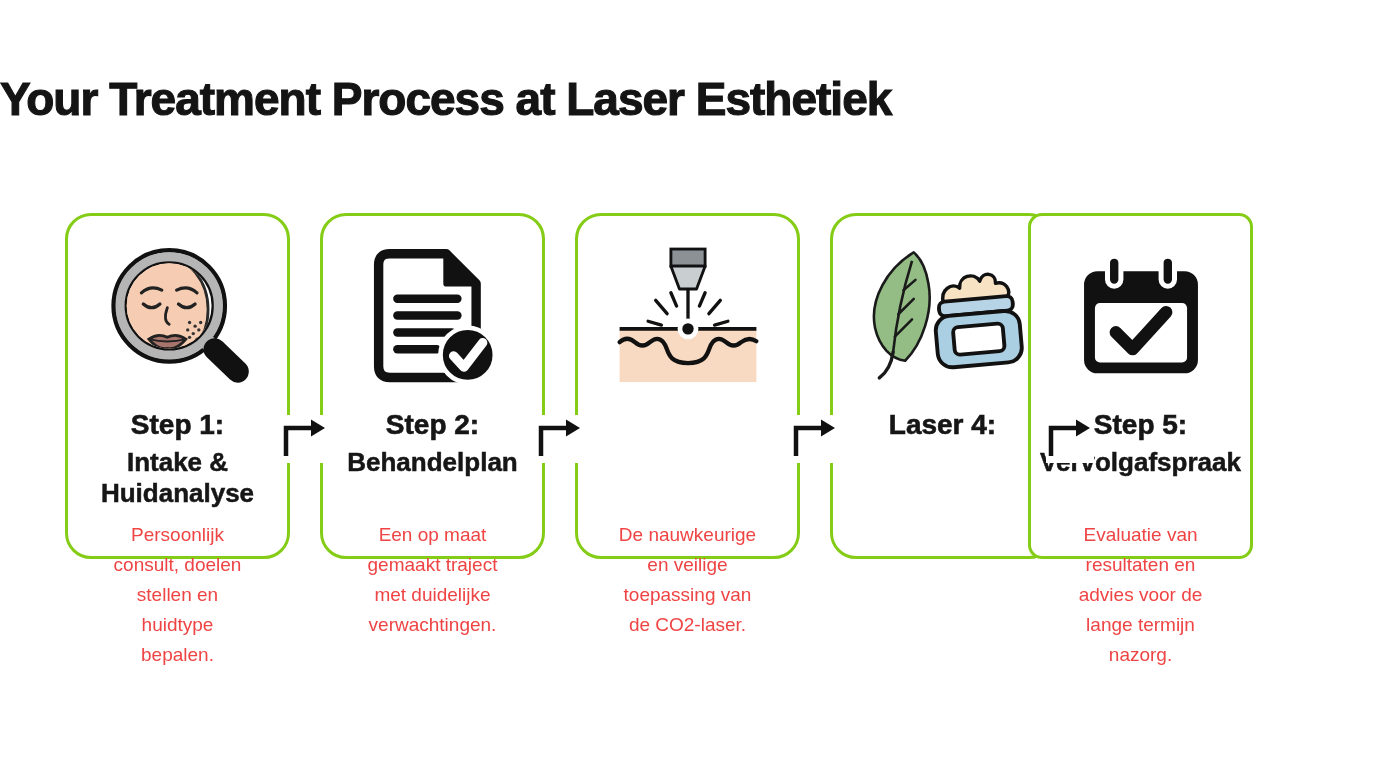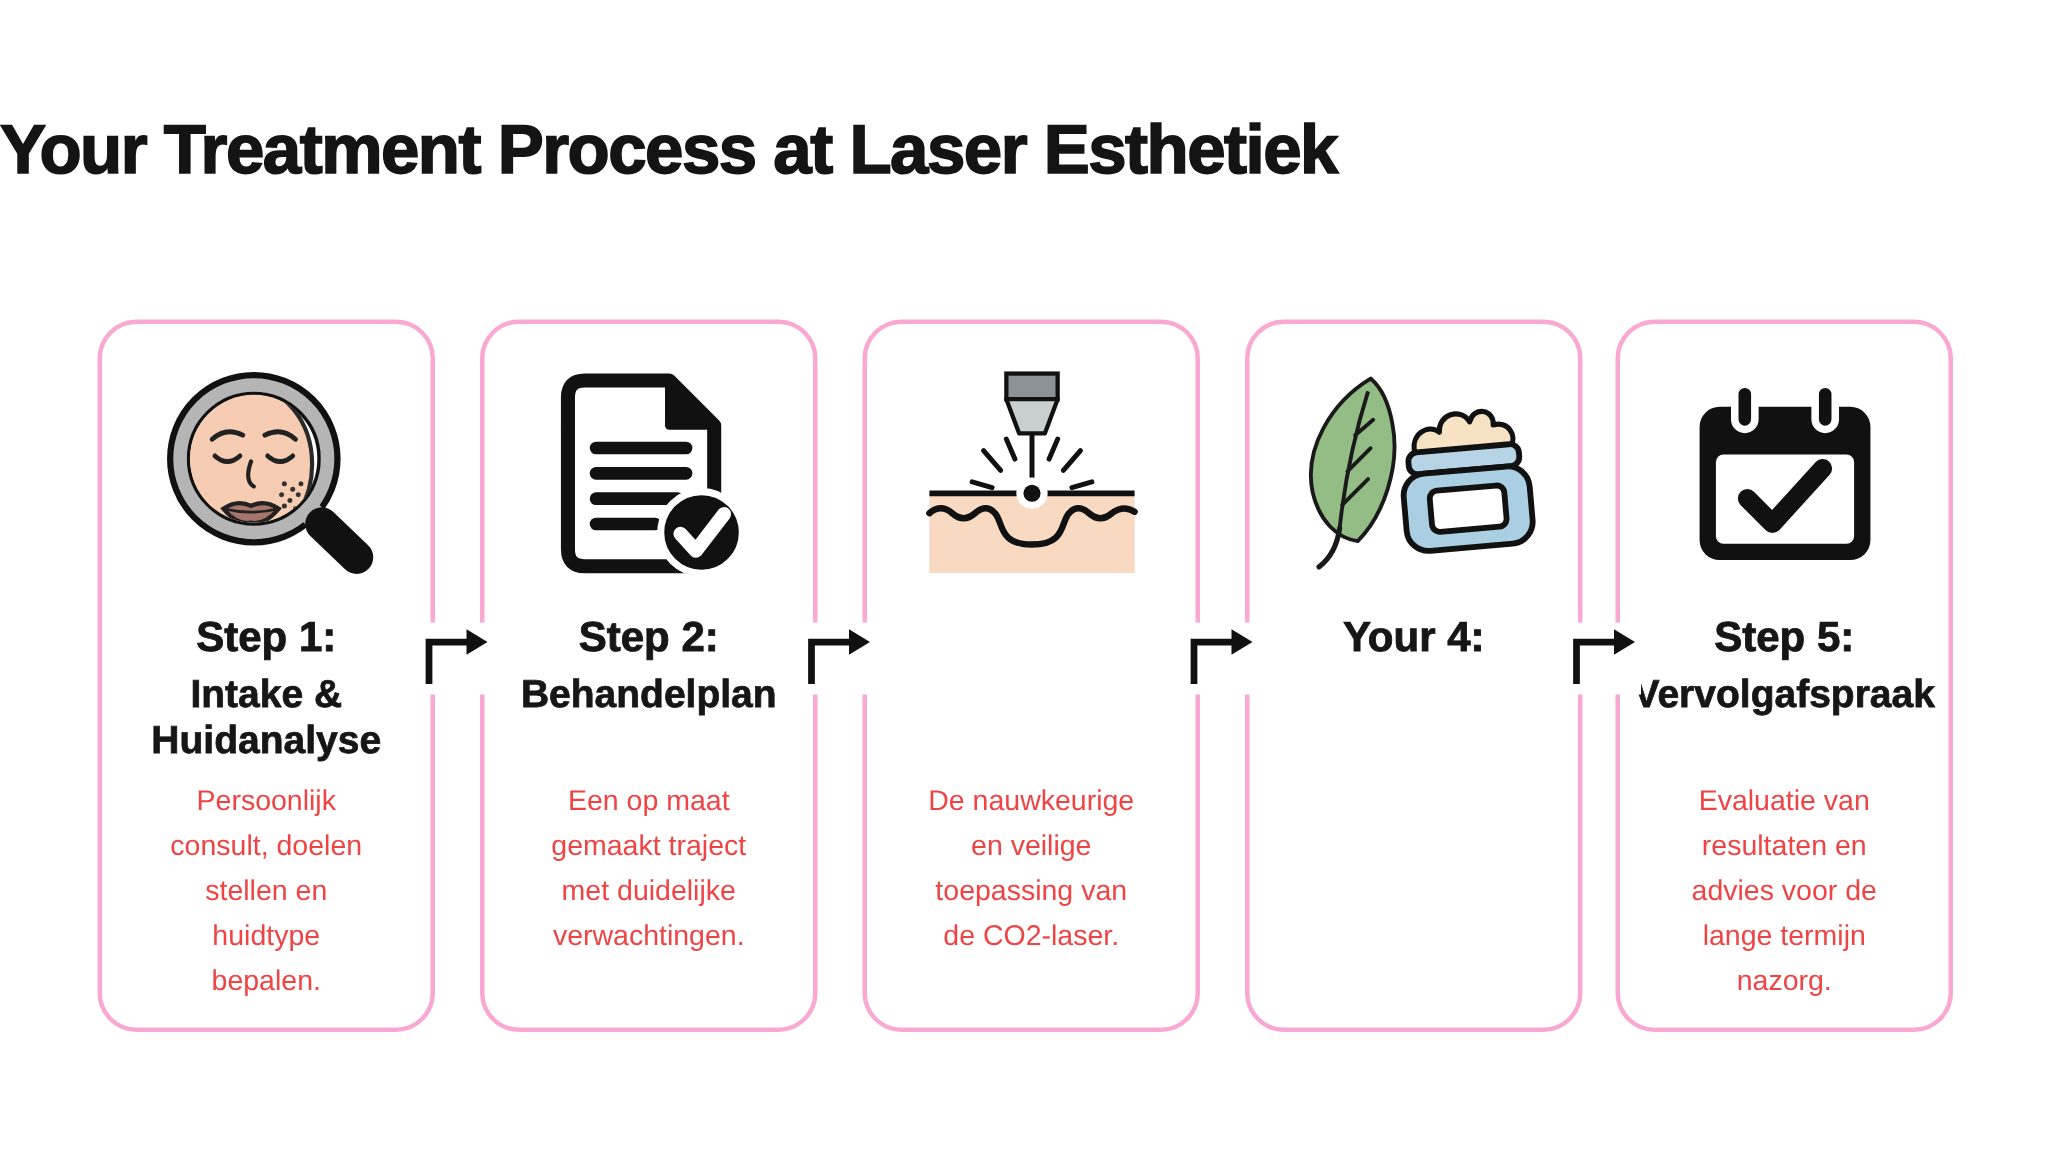--- a/index.html
+++ b/index.html
@@ -16,31 +16,31 @@
     font-size:46px;font-weight:800;letter-spacing:-1px;
     color:#141414;
     -webkit-text-stroke:1.1px #141414;
   }
   .cards{
     position:absolute;top:213px;left:65px;
     width:1246px;height:475px;
   }
   .card{
     position:absolute;top:0;
-    width:225px;height:475px;
+    width:225px;height:346px;
     box-sizing:border-box;
-    border:3px solid #f9a8d4;
+    border:3px solid #84cc16;
     border-radius:26px;
     background:#ffffff;
   }
   .card.c1{left:0;}
   .card.c2{left:255px;padding-left:38px;}
   .card.c3{left:510px;}
   .card.c4{left:765px;}
-  .card.c5{left:1012px;}
+  .card.c5{left:963px;border-radius:14px;}
   .icon-row{
     position:absolute;top:12px;left:0;width:100%;height:176px;
     display:flex;align-items:center;justify-content:center;
   }
   .step-label{
     position:absolute;top:193px;left:0;width:100%;
     text-align:center;
     font-size:28px;font-weight:700;
     -webkit-text-stroke:0.6px #161616;
   }
@@ -179,21 +179,21 @@
           <path d="M44 104 L64 84 M48 78 L66 60 M54 50 L68 38" fill="none" stroke="#1a1a1a" stroke-width="3" stroke-linecap="round"></path>
           <path d="M42 122 C40 136 34 146 26 152" fill="none" stroke="#1a1a1a" stroke-width="4" stroke-linecap="round"></path>
           <g transform="rotate(-5 140 100)">
             <path d="M104 62 C100 46 116 38 124 46 C124 32 142 28 148 40 C152 28 168 32 166 44 C178 42 184 54 178 62 Z" fill="#f7e3c3" stroke="#111111" stroke-width="4" stroke-linejoin="round"></path>
             <rect x="98" y="60" width="86" height="17" rx="7" fill="#b6d4e6" stroke="#111111" stroke-width="4.5"></rect>
             <rect x="92" y="77" width="98" height="60" rx="17" fill="#abcfe2" stroke="#111111" stroke-width="4.5"></rect>
             <rect x="112" y="91" width="58" height="32" rx="6" fill="#ffffff" stroke="#111111" stroke-width="4.5"></rect>
           </g>
         </svg>
       </div>
-      <div class="step-label">Your 4:</div>
+      <div class="step-label">Laser 4:</div>
     </div>
 
     <div class="card c5">
       <div class="icon-row">
         <svg width="134" height="130" viewBox="0 0 160 155">
           <rect x="12" y="24" width="136" height="122" rx="16" fill="#111111"></rect>
           <rect x="25" y="62" width="110" height="71" rx="6" fill="#ffffff"></rect>
           <rect x="40" y="6" width="16" height="36" rx="8" fill="#111111" stroke="#ffffff" stroke-width="6"></rect>
           <rect x="104" y="6" width="16" height="36" rx="8" fill="#111111" stroke="#ffffff" stroke-width="6"></rect>
           <path d="M50 97 L70 117 L110 73" fill="none" stroke="#111111" stroke-width="15" stroke-linecap="round" stroke-linejoin="round"></path>

